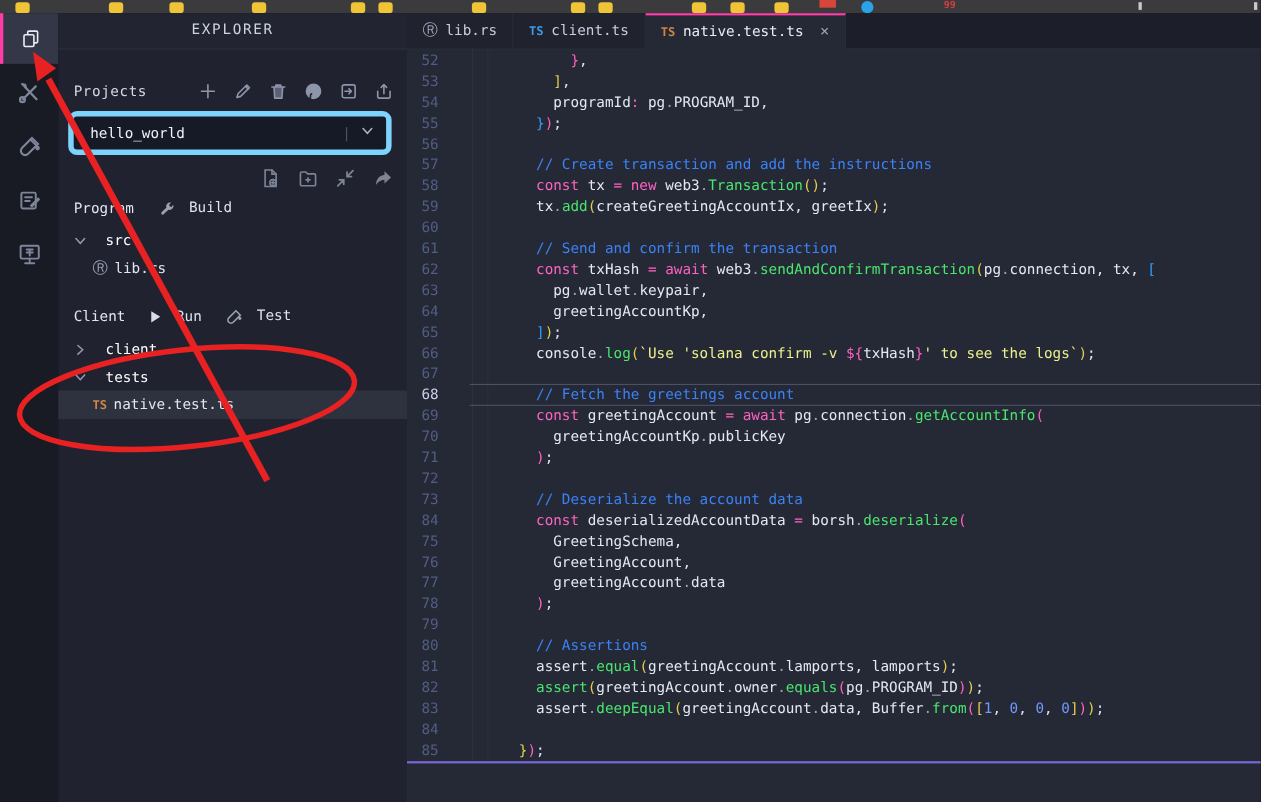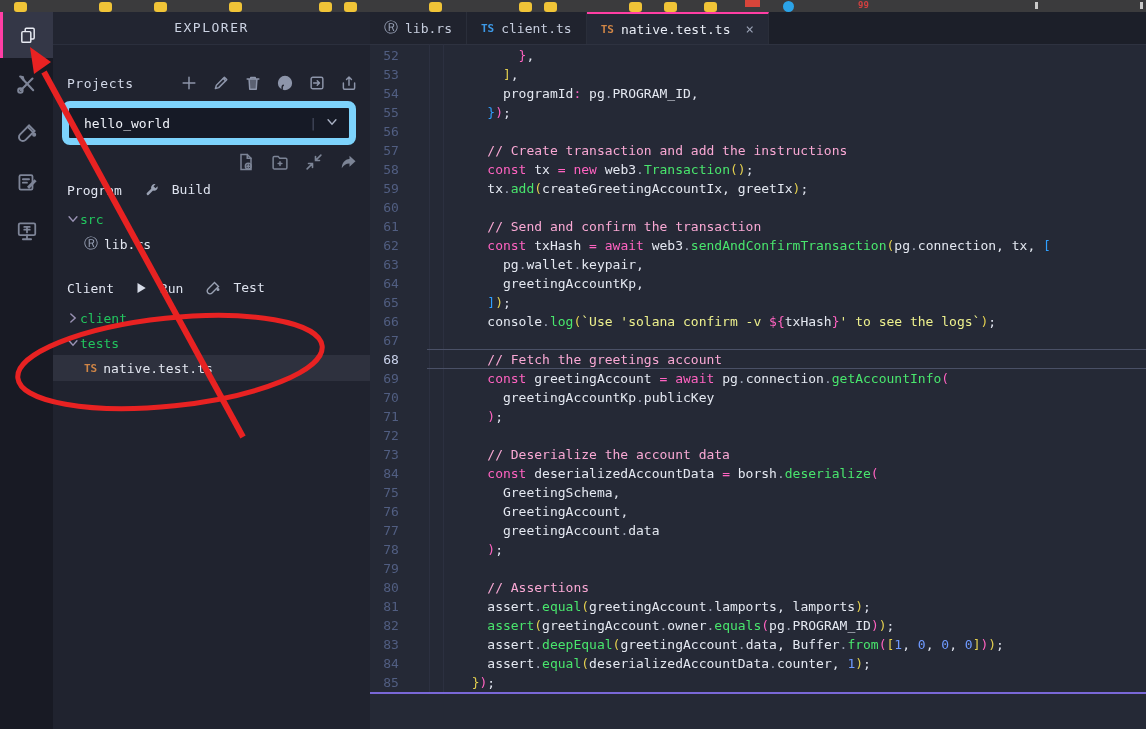--- a/index.html
+++ b/index.html
@@ -17,53 +17,53 @@
   .atile{position:absolute;left:0;width:53px;height:46px;display:flex;align-items:center;justify-content:center;color:#7e8598;}
   .atile.active{background:#343747;color:#e9ecf4;border-left:3px solid #ff3ea5;width:50px;}
   .atile svg{display:block;}
   
   #explorer{position:absolute;left:53px;top:12px;width:317px;height:717px;background:#20232f;border-right:1px solid #2b2f3d;color:#dde2ee;font-size:13px;}
   #exp-header{height:32px;line-height:32px;text-align:center;color:#ccd3e3;letter-spacing:1.5px;border-bottom:1px solid #2b2f3d;background:#222531;}
   #projects-row{position:absolute;left:14px;right:12px;top:60px;height:22px;display:flex;align-items:center;}
   #projects-label{color:#d3d9e8;letter-spacing:.5px;}
   #projects-actions{margin-left:auto;display:flex;gap:14px;color:#8d95aa;}
   #projects-actions .ibtn{width:18px;height:18px;display:flex;align-items:center;justify-content:center;cursor:pointer;}
-  #project-select{position:absolute;left:9px;right:14px;top:89px;height:30px;background:#161a26;border:7px solid #7dd3fc;border-radius:8px;display:flex;align-items:center;color:#eef1f8;}
+  #project-select{position:absolute;left:9px;right:14px;top:89px;height:30px;background:#161a26;border:5px solid #7dd3fc;border-radius:8px;display:flex;align-items:center;color:#eef1f8;}
   #project-select .val{margin-left:15px;}
   #project-select .sep{margin-left:auto;color:#4a5165;}
   #project-select .chev{margin:0 10px 0 8px;color:#aab2c5;}
   #file-toolbar{position:absolute;right:12px;top:140px;display:flex;gap:14px;color:#7c8496;}
   #file-toolbar .ibtn{width:20px;height:20px;display:flex;align-items:center;justify-content:center;cursor:pointer;}
   .sect-row{position:absolute;left:14px;height:20px;display:flex;align-items:center;gap:8px;}
   .sect-label{color:#e2e6f2;}
   .sect-btn{display:flex;align-items:flex-start;gap:12px;color:#dde2ee;cursor:pointer;}
   .sect-btn .sicon{color:#9aa2b4;display:flex;}
   .tree-row{position:absolute;left:0;right:0;height:22px;display:flex;align-items:center;cursor:pointer;}
   .tree-row .chev{width:14px;margin-left:13px;color:#9a93b5;display:flex;}
-  .tree-row .fname{color:#22c55e;margin-left:0;}
+  .tree-row .fname{color:#ffffff;margin-left:16px;}
   .tree-row .file-label{color:#e2e6f0;margin-left:6px;}
   .tree-row.selected{background:#2e313e;}
   .rust-glyph{color:#9aa3b8;font-size:14px;margin-left:31px;}
   .ts-badge{font-weight:bold;font-size:11px;margin-left:31px;}
   
   #editor{position:absolute;left:370px;top:12px;width:776px;height:717px;background:#252936;}
   #tabbar{position:absolute;left:0;top:0;right:0;height:32px;background:#1c1f29;border-bottom:1px solid #2e3240;display:flex;}
   .tab{height:32px;box-sizing:border-box;display:flex;align-items:center;gap:7px;padding:0 14px;border-right:1px solid #2a2e3a;color:#c6cddd;font-size:13px;cursor:pointer;background:#20232e;}
   .tab.active{background:#252936;border-top:2px solid #ff3ea5;color:#e8ecf5;border-bottom:none;}
   .tab .close{margin-left:8px;color:#9aa2b5;font-size:14px;}
   .tab .rust-ic{color:#9aa3b8;font-size:14px;}
   .tab .tsb{font-weight:bold;font-size:11px;}
   #code{position:absolute;left:0;top:34px;right:0;font-size:13px;}
   .cl{height:19px;line-height:19px;white-space:pre;position:relative;}
   .cl .ln{position:absolute;left:0;top:0;width:42px;text-align:center;color:#515e82;}
   .cl .ct{display:inline-block;margin-left:86px;}
   .cl.cur::before{content:'';position:absolute;left:57px;right:0;top:-1px;bottom:0;border-top:1px solid #4a5066;border-bottom:1px solid #4a5066;pointer-events:none;}
   .cl.cur .ln{color:#c9d1ea;}
   .kw{color:#ff63c1}.fn{color:#49e66d}.id{color:#e4e8f1}.dot{color:#9aa2b5}
-  .cm{color:#f9a8d4}.str{color:#edf08d}.num{color:#6f9aff}
+  .cm{color:#3b82f6}.str{color:#edf08d}.num{color:#6f9aff}
   .br-y{color:#e3cf4f}.br-p{color:#ff63c1}.br-b{color:#2f9fff}.pn{color:#dfe3ee}
   #gut-l1,#gut-l2{position:absolute;top:32px;bottom:36px;width:1px;background:#2c3040;}
   #gut-l1{left:59px;} #gut-l2{left:73px;}
   #eof-line{position:absolute;left:0;right:0;top:680px;height:2px;background:#7a68d8;}
   
   #anno{position:absolute;left:0;top:0;width:1146px;height:729px;pointer-events:none;}
 </style>
 </head>
 <body>
 
@@ -326,21 +326,21 @@
       <div class="cl"><span class="ln">84</span><span class="ct"><span class="id">    </span><span class="kw">const</span><span class="id"> deserializedAccountData </span><span class="kw">=</span><span class="id"> borsh</span><span class="dot">.</span><span class="fn">deserialize</span><span class="br-p">(</span></span></div>
       <div class="cl"><span class="ln">75</span><span class="ct"><span class="id">      GreetingSchema</span><span class="pn">,</span></span></div>
       <div class="cl"><span class="ln">76</span><span class="ct"><span class="id">      GreetingAccount</span><span class="pn">,</span></span></div>
       <div class="cl"><span class="ln">77</span><span class="ct"><span class="id">      greetingAccount</span><span class="dot">.</span><span class="id">data</span></span></div>
       <div class="cl"><span class="ln">78</span><span class="ct"><span class="br-p">    )</span><span class="pn">;</span></span></div>
       <div class="cl"><span class="ln">79</span><span class="ct"></span></div>
       <div class="cl"><span class="ln">80</span><span class="ct"><span class="cm">    // Assertions</span></span></div>
       <div class="cl"><span class="ln">81</span><span class="ct"><span class="id">    assert</span><span class="dot">.</span><span class="fn">equal</span><span class="br-y">(</span><span class="id">greetingAccount</span><span class="dot">.</span><span class="id">lamports, lamports</span><span class="br-y">)</span><span class="pn">;</span></span></div>
       <div class="cl"><span class="ln">82</span><span class="ct"><span class="id">    </span><span class="fn">assert</span><span class="br-y">(</span><span class="id">greetingAccount</span><span class="dot">.</span><span class="id">owner</span><span class="dot">.</span><span class="fn">equals</span><span class="br-p">(</span><span class="id">pg</span><span class="dot">.</span><span class="id">PROGRAM_ID</span><span class="br-p">)</span><span class="br-y">)</span><span class="pn">;</span></span></div>
       <div class="cl"><span class="ln">83</span><span class="ct"><span class="id">    assert</span><span class="dot">.</span><span class="fn">deepEqual</span><span class="br-y">(</span><span class="id">greetingAccount</span><span class="dot">.</span><span class="id">data, Buffer</span><span class="dot">.</span><span class="fn">from</span><span class="br-p">(</span><span class="br-y">[</span><span class="num">1</span><span class="pn">, </span><span class="num">0</span><span class="pn">, </span><span class="num">0</span><span class="pn">, </span><span class="num">0</span><span class="br-y">]</span><span class="br-p">)</span><span class="br-y">)</span><span class="pn">;</span></span></div>
-      <div class="cl"><span class="ln">84</span><span class="ct"><span class="id">    assert</span><span class="dot">.</span><span class="fn">equal</span><span class="br-y">(</span><span class="id">deserializedAccountData</span><span class="dot">.</span><span class="id">counter, </span><span class="num">1</span><span class="br-y">)</span><span class="pn">;</span></span></div>
+      <div class="cl"><span class="ln">84</span></div>
       <div class="cl"><span class="ln">85</span><span class="ct"><span class="br-y">  }</span><span class="br-p">)</span><span class="pn">;</span></span></div>
     </div>
   <div id="eof-line"></div>
 </main>
 
 <svg id="anno" viewBox="0 0 1146 729">
   <ellipse cx="170" cy="362" rx="153" ry="44" transform="rotate(-6 170 362)" fill="none" stroke-width="5" stroke="#e82222"></ellipse>
   <line x1="243" y1="437" x2="44" y2="72" stroke-width="6" stroke="#e82222"></line>
   <polygon points="30,47 51,62 34,74" fill="#e82222"></polygon>
 </svg>

